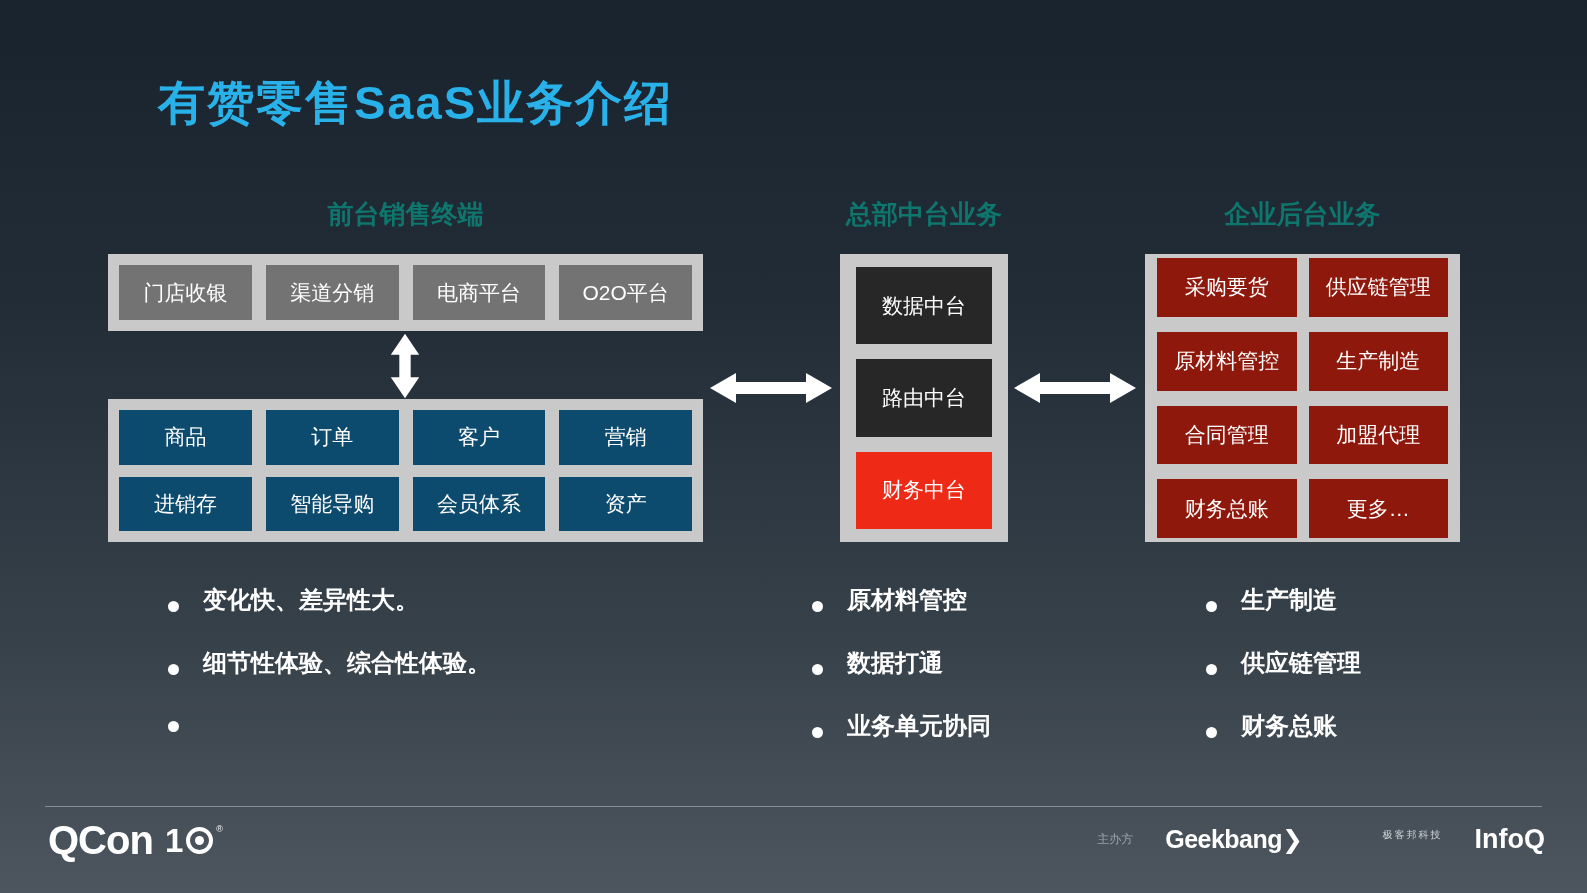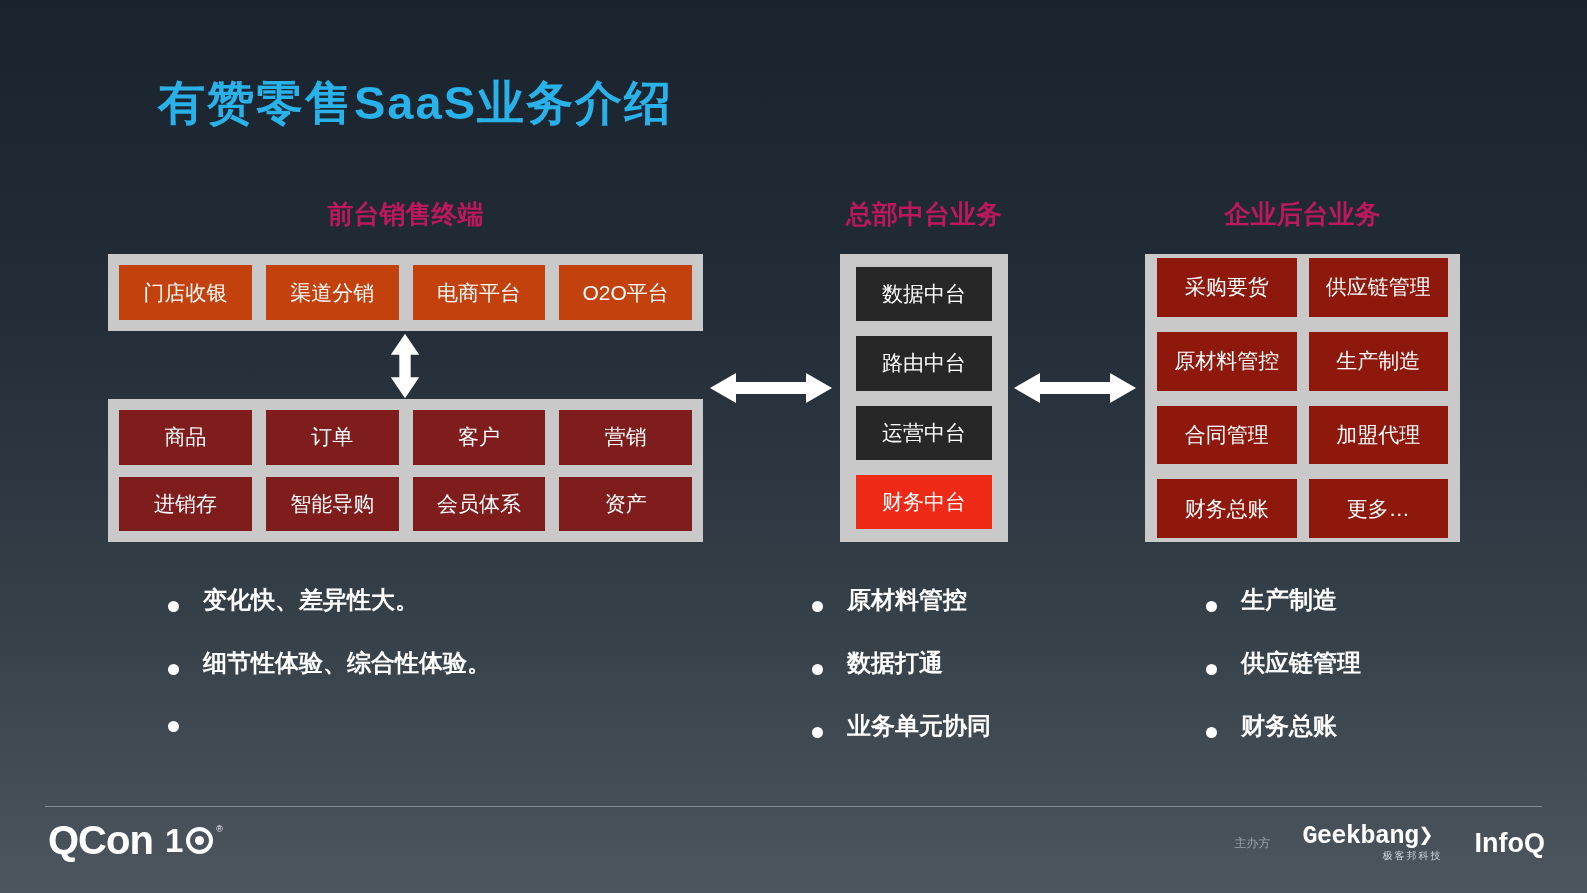--- a/index.html
+++ b/index.html
@@ -7,34 +7,34 @@
   body {
     font-family:"Liberation Sans","DejaVu Sans",sans-serif;
     background:linear-gradient(180deg,#19232e 0%,#222d38 35%,#364049 70%,#4d565f 100%);
     position:relative; overflow:hidden; color:#fff;
   }
   .slide { position:absolute; inset:0; }
   .title {
     position:absolute; left:158px; top:72px;
     font-size:47px; font-weight:700; color:#29b1ea; letter-spacing:2px;
   }
-  .col-header { position:absolute; font-size:26px; font-weight:700; color:#be185d; text-align:center; }
+  .col-header { position:absolute; font-size:26px; font-weight:700; color:#0f766e; text-align:center; }
   .front-header  { left:108px;  top:197px; width:595px; }
   .middle-header { left:774px;  top:197px; width:300px; }
   .back-header   { left:1145px; top:197px; width:315px; }
 
   .frame { position:absolute; background:#c9c9c9; }
   .frame-front-top    { left:108px;  top:254px; width:595px; height:77px;  display:flex; gap:14px; padding:11px; }
   .frame-front-bottom { left:108px;  top:399px; width:595px; height:143px; display:grid; grid-template-columns:repeat(4,1fr); gap:12px 14px; padding:11px; }
   .frame-middle       { left:840px;  top:254px; width:168px; height:288px; display:flex; flex-direction:column; gap:15px; padding:13px 16px; }
   .frame-back         { left:1145px; top:254px; width:315px; height:288px; display:grid; grid-template-columns:1fr 1fr; gap:15px 12px; padding:4px 12px; }
 
   .box { display:flex; align-items:center; justify-content:center; font-size:21px; color:#fff; flex:1; white-space:nowrap; }
-  .green  { background:#c2410c; }
-  .blue   { background:#7f1d1d; }
+  .green  { background:#737373; }
+  .blue   { background:#0c4a6e; }
   .dark   { background:#272727; }
   .redbox { background:#ee2a17; }
   .maroon { background:#8e180c; }
 
   .arrow { position:absolute; fill:#fff; }
   .arrow-v  { left:387px;  top:333px; width:36px;  height:66px; }
   .arrow-h1 { left:710px;  top:369px; width:122px; height:38px; }
   .arrow-h2 { left:1014px; top:369px; width:122px; height:38px; }
 
   .bullets { position:absolute; list-style:none; }
@@ -49,21 +49,21 @@
   .qcon { position:absolute; left:48px; top:818px; display:flex; align-items:center; gap:12px; }
   .qcon-text { font-size:40px; font-weight:800; letter-spacing:-1px; }
   .badge { display:flex; align-items:center; gap:3px; }
   .badge .digit { font-size:33px; font-weight:800; }
   .ring { width:27px; height:27px; border:4px solid #fff; border-radius:50%; position:relative; }
   .ring::after { content:""; position:absolute; left:50%; top:50%; width:9px; height:9px; margin:-4.5px 0 0 -4.5px; background:#fff; border-radius:50%; }
   .reg { font-size:9px; align-self:flex-start; margin-top:2px; }
 
   .footer-right { position:absolute; right:42px; top:824px; display:flex; align-items:center; gap:32px; }
   .organizer { font-size:12px; color:#9aa3ac; }
-  .geekbang { display:flex; flex-direction:column; line-height:1;font-family:Liberation Mono, monospace; }
+  .geekbang { display:flex; flex-direction:row; line-height:1; }
   .geekbang-main { font-size:25px; font-weight:800; letter-spacing:-0.5px; }
   .geekbang-sub { font-size:10px; letter-spacing:2px; color:#cfd4d8; margin:3px 0 0 80px; }
   .infoq { font-size:27px; font-weight:700; }
 </style>
 </head>
 <body>
 
 <div class="slide">
 
   <h1 class="title">有赞零售SaaS业务介绍</h1>
@@ -97,21 +97,20 @@
   <svg class="arrow arrow-h1" viewBox="0 0 122 38">
     <polygon points="0,19 26,4 26,13 96,13 96,4 122,19 96,34 96,25 26,25 26,34"></polygon>
   </svg>
   <svg class="arrow arrow-h2" viewBox="0 0 122 38">
     <polygon points="0,19 26,4 26,13 96,13 96,4 122,19 96,34 96,25 26,25 26,34"></polygon>
   </svg>
 
   <div class="frame frame-middle">
     <div class="box dark">数据中台</div>
     <div class="box dark">路由中台</div>
-    <div class="box dark">运营中台</div>
     <div class="box redbox">财务中台</div>
   </div>
 
   <div class="frame frame-back">
     <div class="box maroon">采购要货</div>
     <div class="box maroon">供应链管理</div>
     <div class="box maroon">原材料管控</div>
     <div class="box maroon">生产制造</div>
     <div class="box maroon">合同管理</div>
     <div class="box maroon">加盟代理</div>

